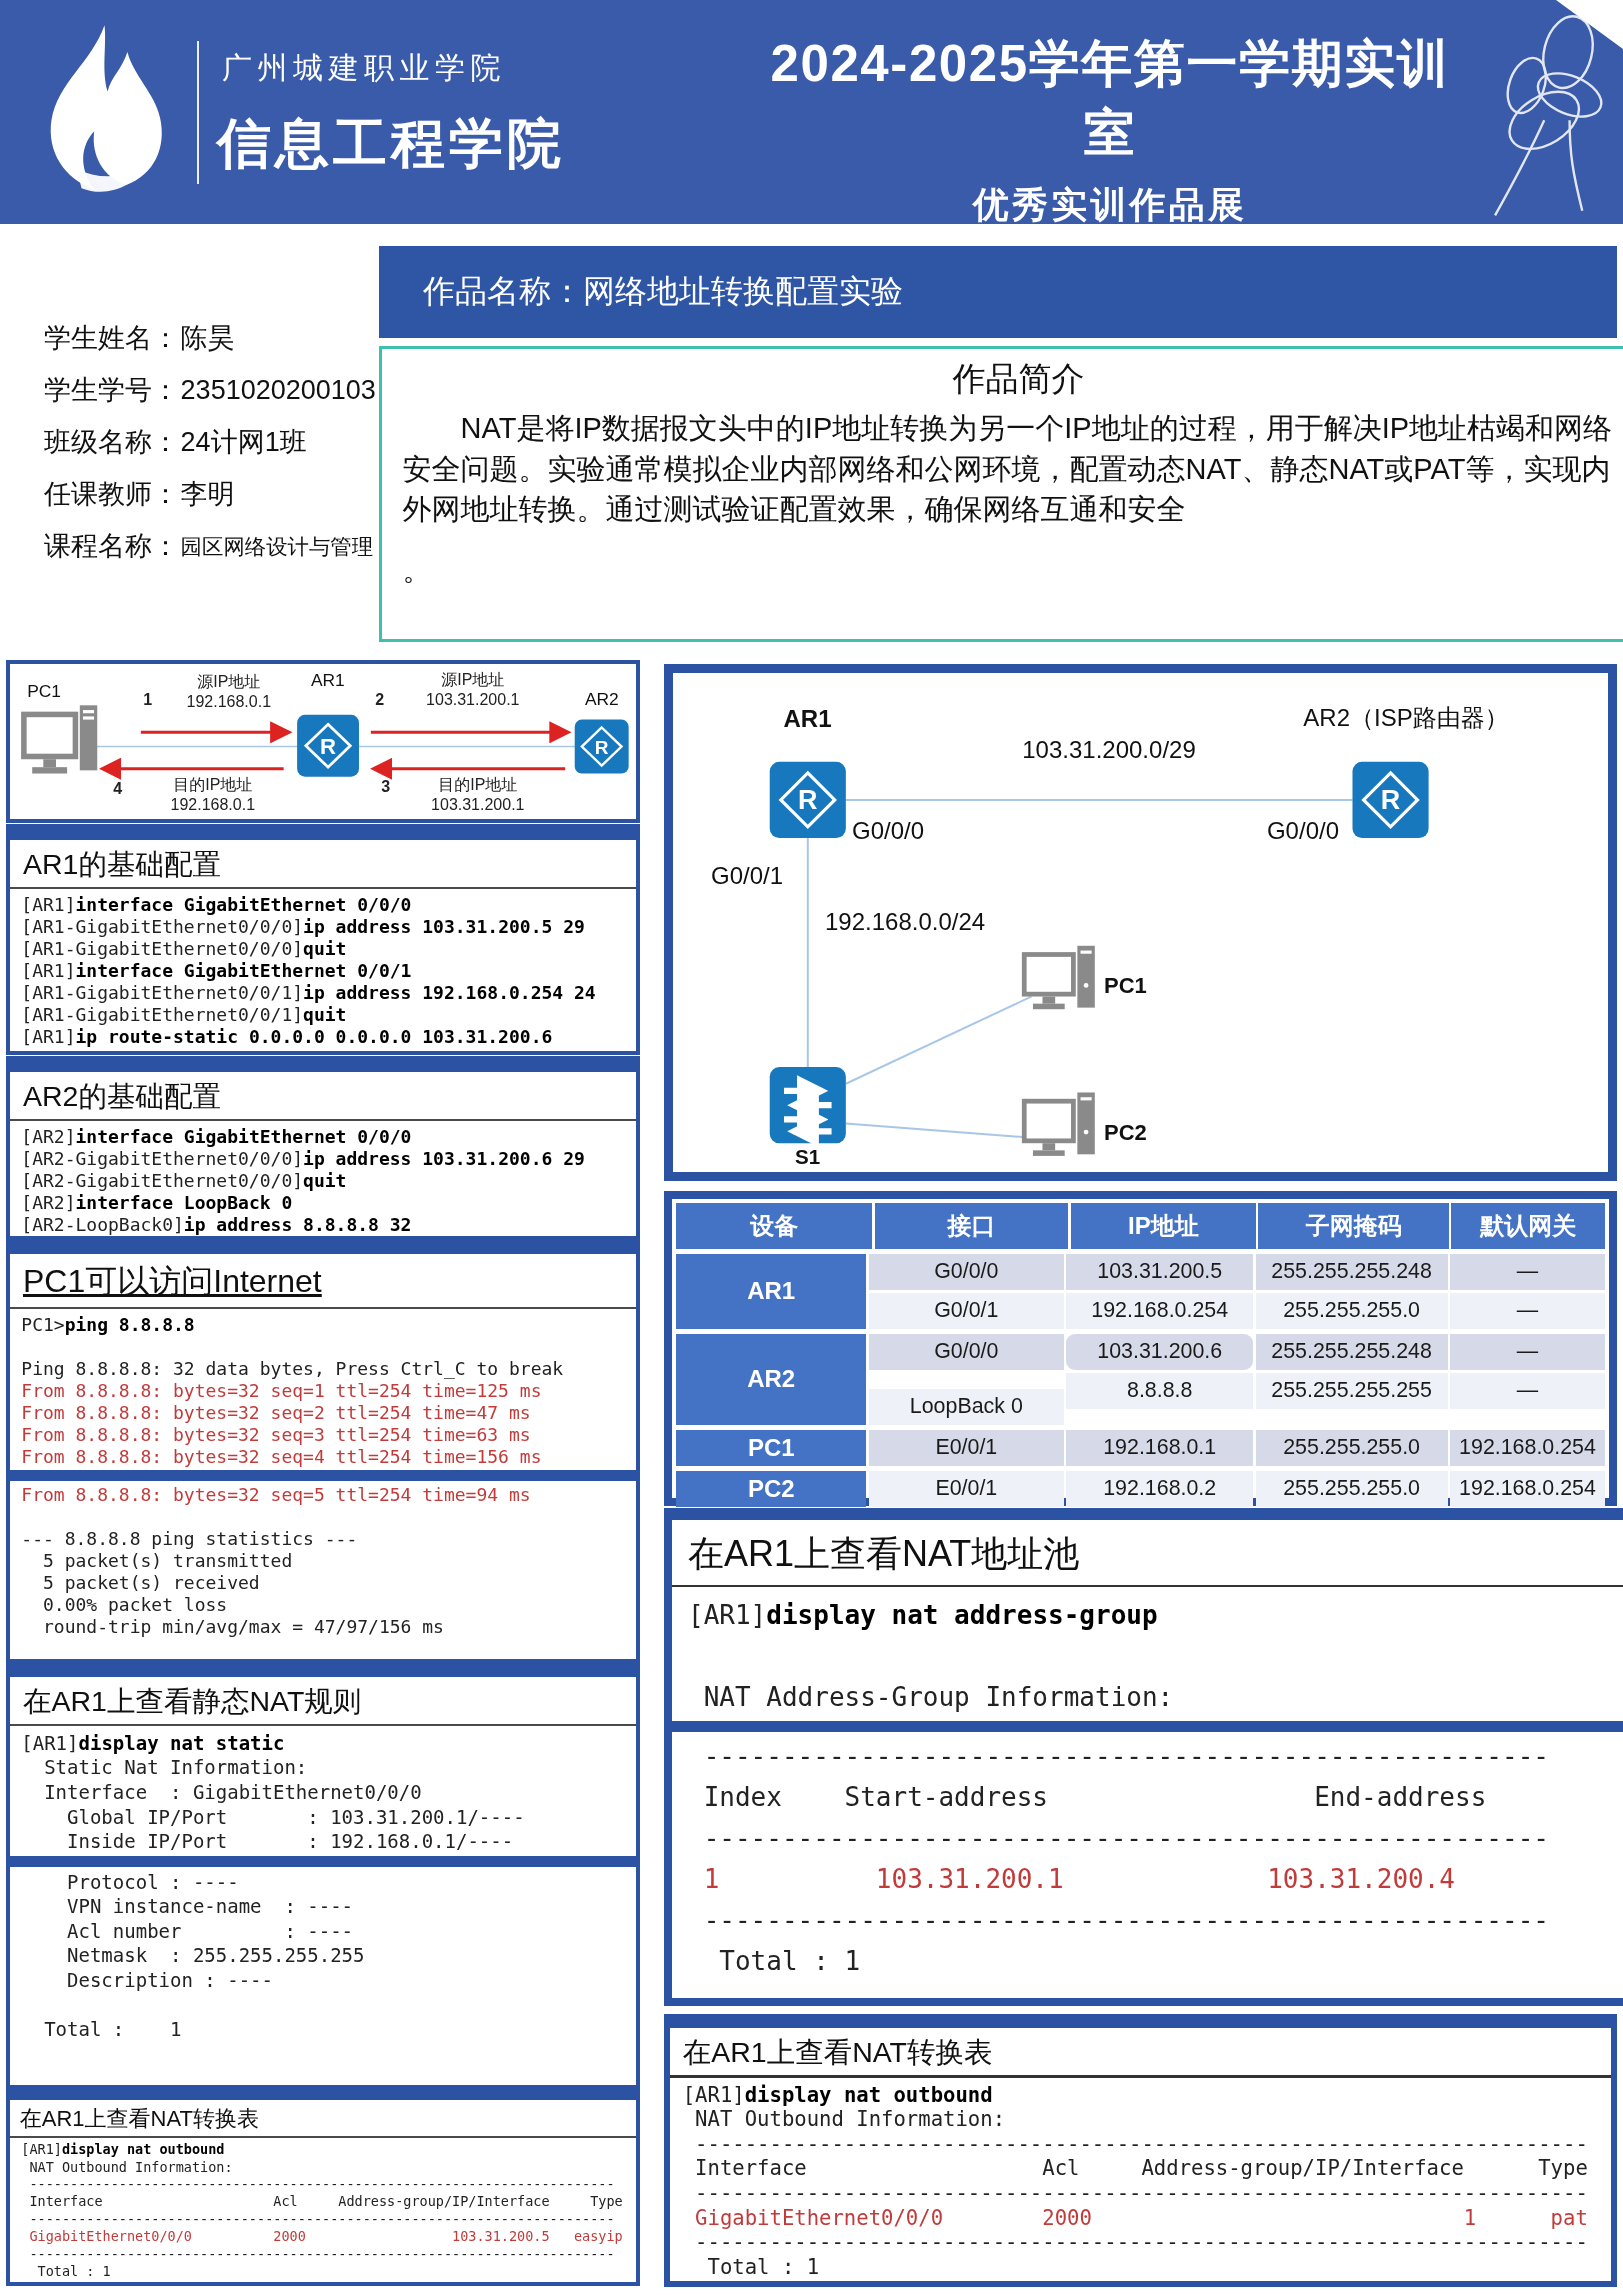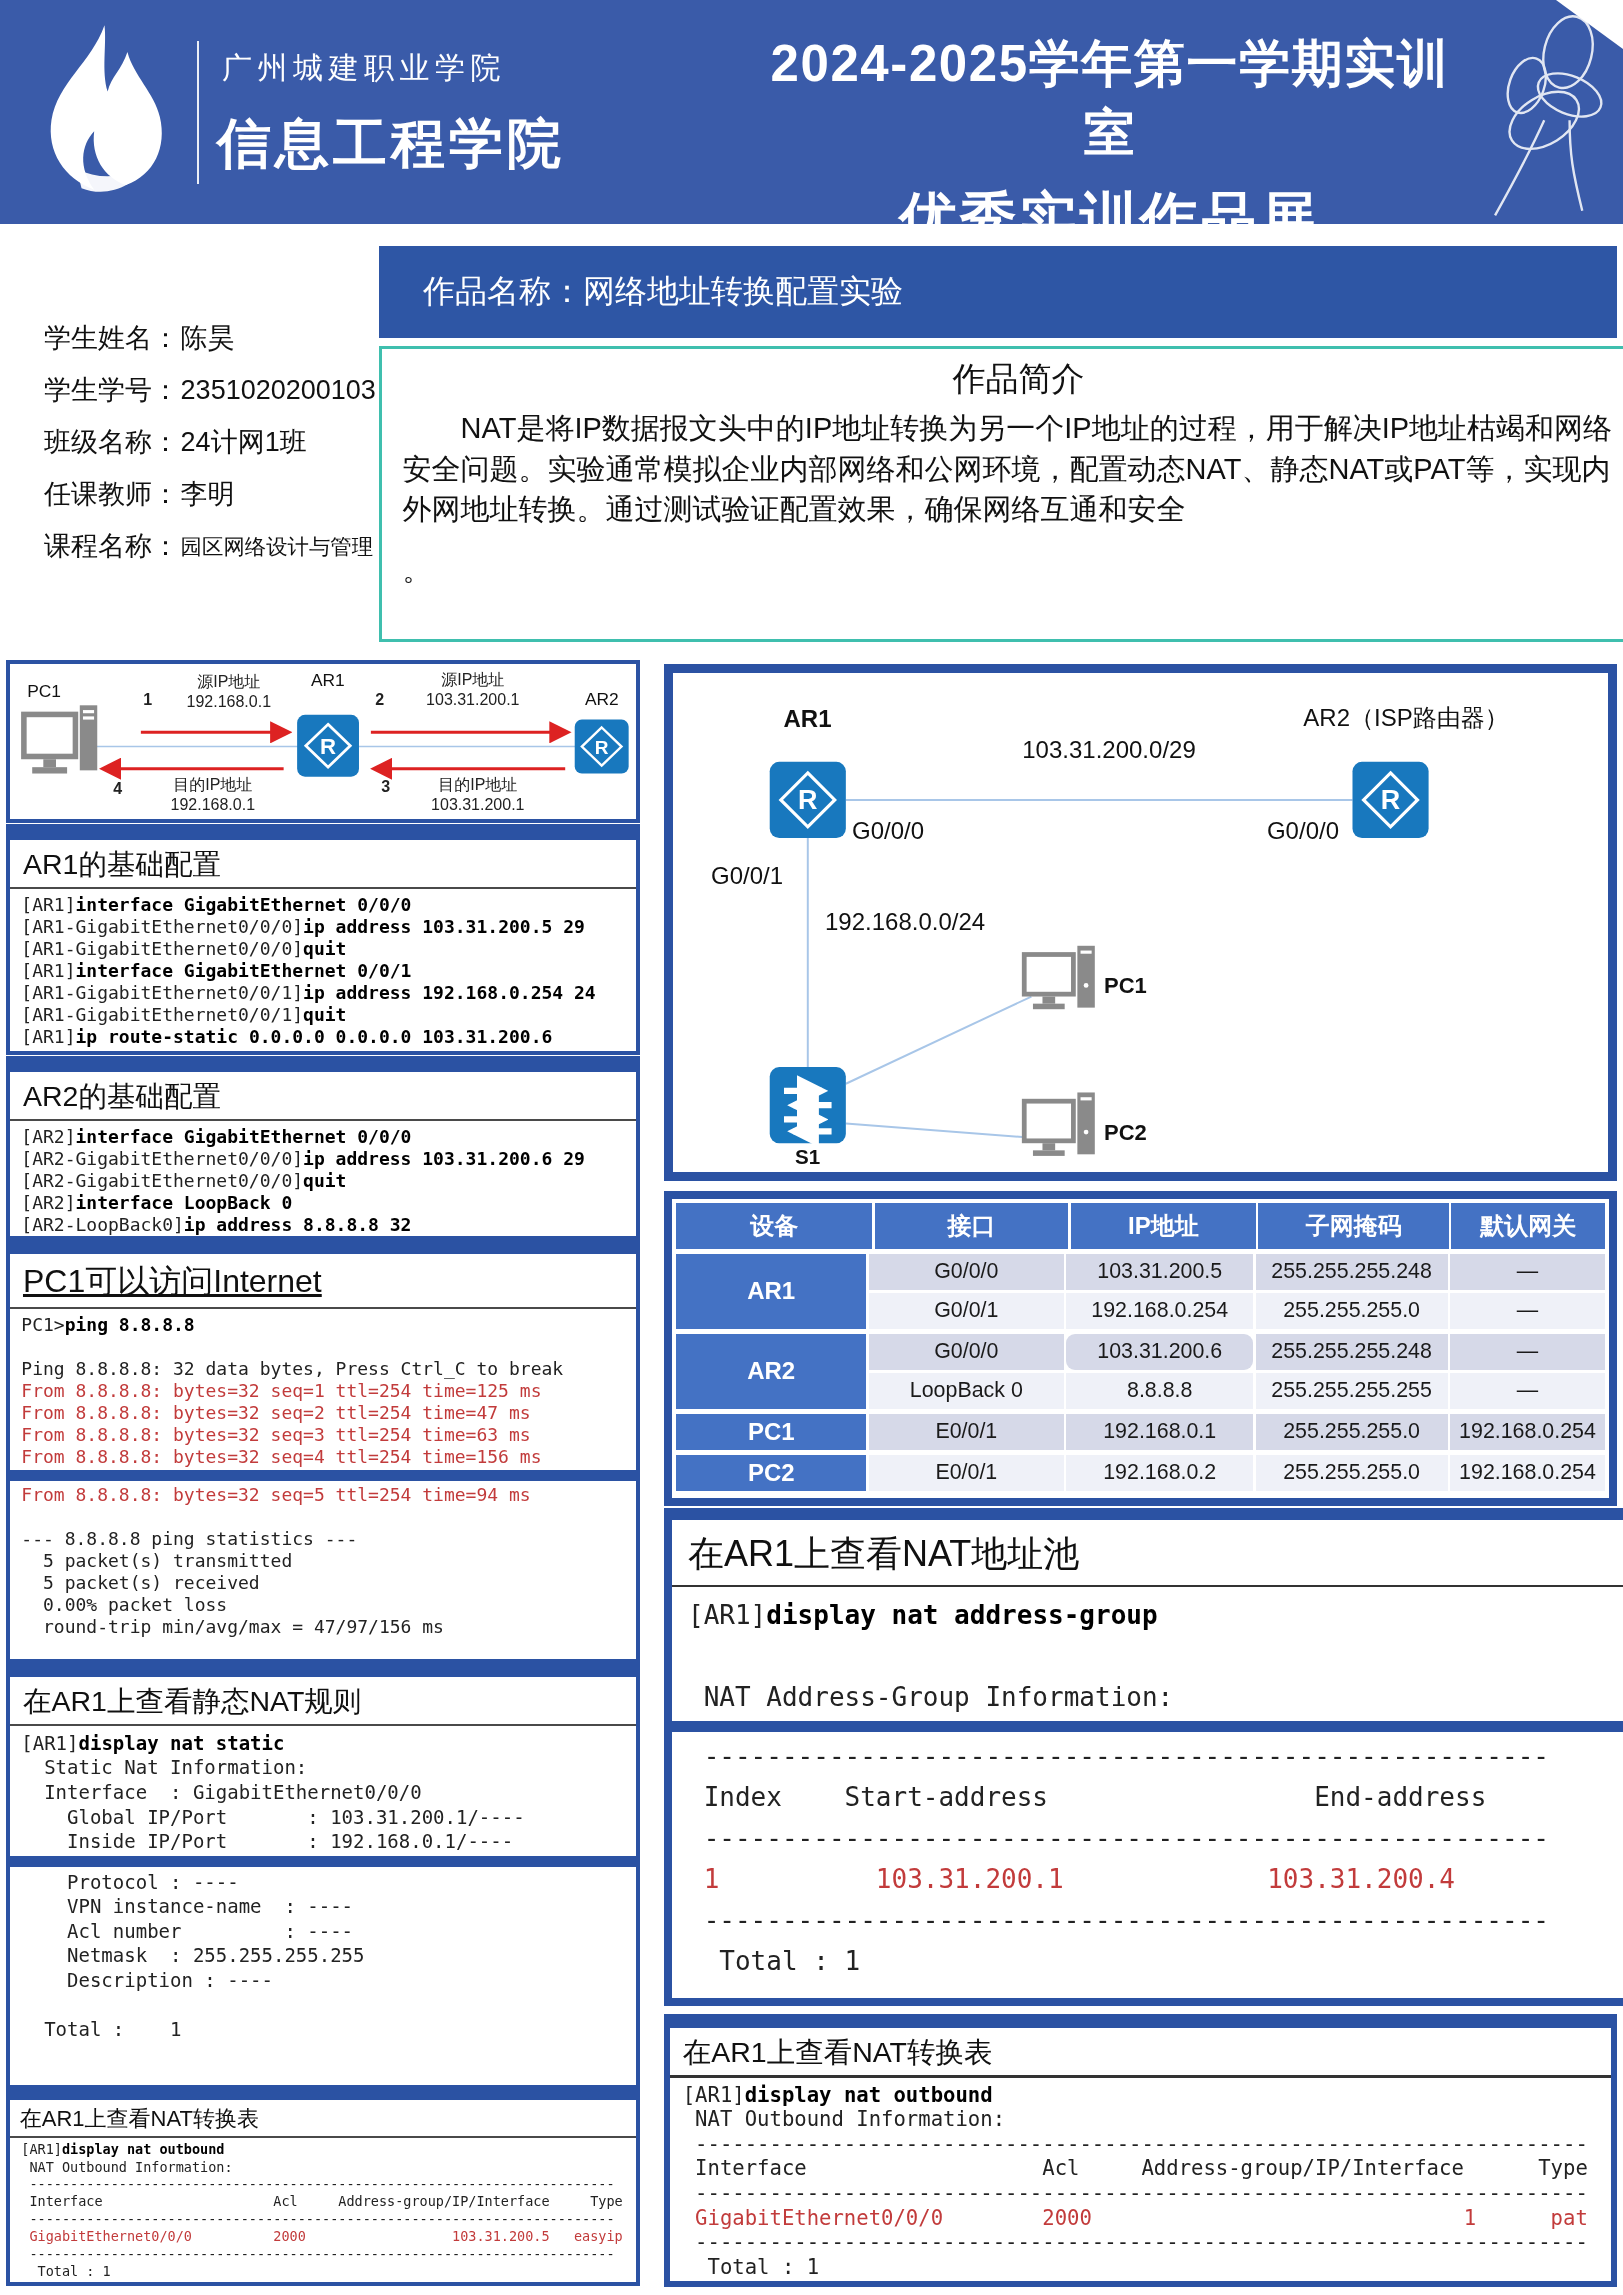--- a/index.html
+++ b/index.html
@@ -7,21 +7,21 @@
         font-family:"Liberation Sans",sans-serif;color:#111;}
   .abs{position:absolute;}
 
   
   .header{left:0;top:0;width:1623px;height:224px;background:#3a5ba9;}
   .hdr-divider{left:197px;top:41px;width:2.4px;height:143px;background:#ffffff;opacity:.9;}
   .school{left:222px;top:48px;font-size:30px;letter-spacing:5.5px;color:#fff;}
   .college{left:217px;top:108px;font-size:54px;font-weight:bold;letter-spacing:4px;color:#fff;}
   .hdr-title{left:761px;top:30px;width:698px;text-align:center;color:#fff;}
   .hdr-title .l1{font-size:51px;font-weight:bold;letter-spacing:1.6px;}
-  .hdr-title .l2{font-size:57px;font-weight:bold;margin-top:12.7px;letter-spacing:3.2px;}
+  .hdr-title .l2{font-size:36px;font-weight:bold;margin-top:12.7px;letter-spacing:3.2px;}
   .corner{right:0;top:0;width:0;height:0;border-left:67px solid transparent;border-top:49px solid #ffffff;}
 
   
   .banner{left:379px;top:246px;width:1238px;height:92px;background:#2e56a5;display:flex;align-items:center;}
   .banner span{color:#fff;font-size:32px;padding-left:44px;}
   .intro{left:379px;top:346px;width:1232px;height:287px;background:#fff;border:3.2px solid #3fbfae;padding:3.2px 20.6px 0;box-sizing:content-box;}
   .intro-title{text-align:center;font-size:33px;margin-top:4.8px;}
   .intro-body{font-size:29px;line-height:1.40;text-indent:2em;margin-top:6.3px;}
   .intro-tail{font-size:28.5px;margin-top:22px;}
 
@@ -341,21 +341,21 @@
         <div class="ipt-g">
           <div class="ipt-dev" style="width: 198px;">AR2</div>
           <div class="ipt-rows">
             <div class="ipt-r">
               <div class="ipt-c bg-a" style="width: 195px; flex: 0 0 auto;">G0/0/0</div>
               <div class="ipt-c bg-a" style="width: 187px; flex: 0 0 auto; border-radius: 9px;">103.31.200.6</div>
               <div class="ipt-c bg-a" style="width: 192px; flex: 0 0 auto;">255.255.255.248</div>
               <div class="ipt-c bg-a" style="width: 155px; flex: 1 1 0%;">—</div>
             </div>
             <div class="ipt-r">
-              <div class="ipt-c bg-b" style="width: 195px; flex: 0 0 auto;">LoopBack 0</div>
+              <div class="ipt-c bg-b" style="width: 195px; flex: 0 0 auto; margin-top: 16px;">LoopBack 0</div>
               <div class="ipt-c bg-b" style="width: 187px; flex: 0 0 auto;">8.8.8.8</div>
               <div class="ipt-c bg-b" style="width: 192px; flex: 0 0 auto;">255.255.255.255</div>
               <div class="ipt-c bg-b" style="width: 155px; flex: 1 1 0%;">—</div>
             </div>
           </div>
         </div>
         <div class="ipt-g">
           <div class="ipt-dev" style="width: 198px;">PC1</div>
           <div class="ipt-rows">
             <div class="ipt-r">

